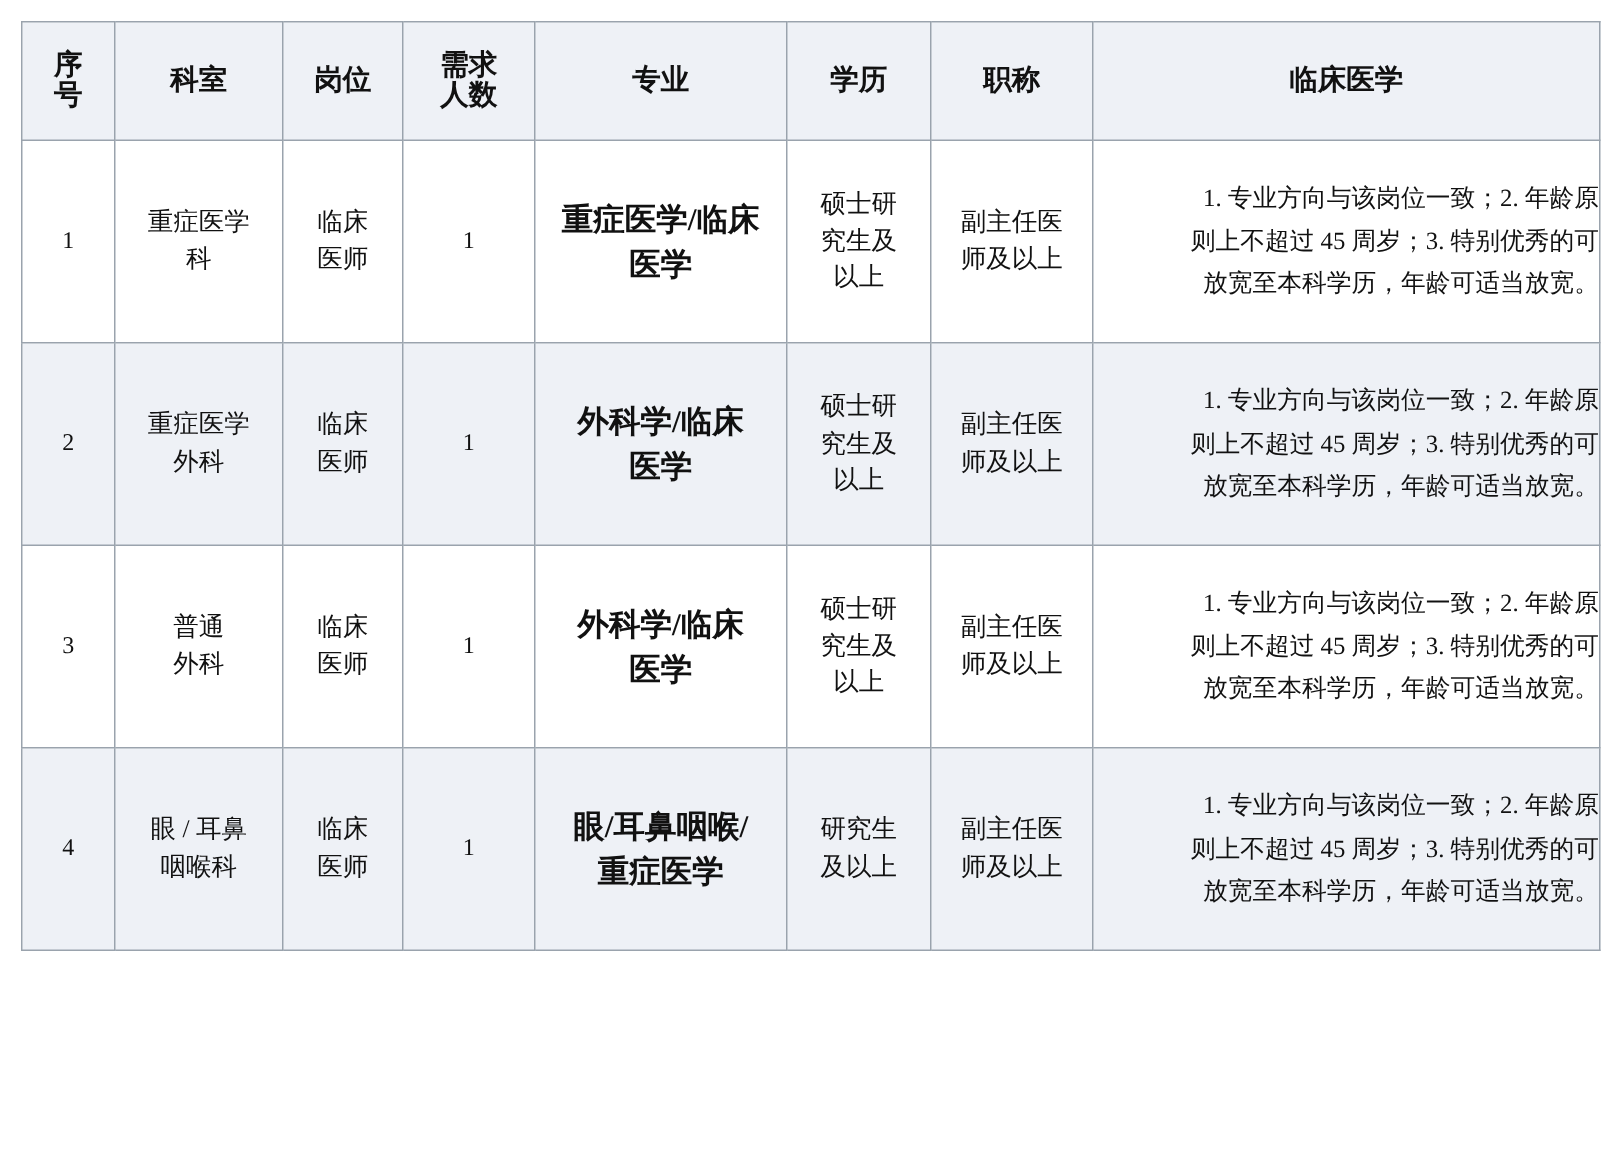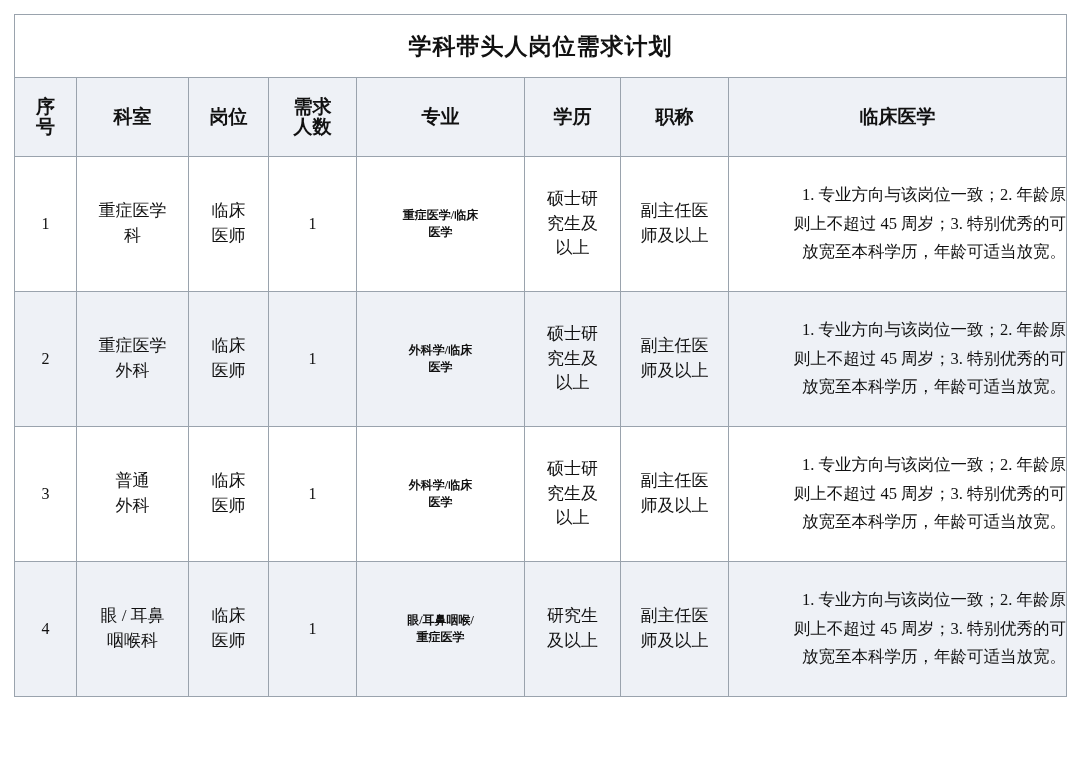--- a/index.html
+++ b/index.html
@@ -63,21 +63,21 @@
     line-height: 1.45;
     color: #111111;
     padding: 6px 4px;
   }
   td.c-no { font-size: 16px; }
   td.c-dept, td.c-post, td.c-edu, td.c-title {
     font-size: 17px;
   }
   td.c-major {
     font-weight: bold;
-    font-size: 12px;
+    font-size: 21px;
   }
   td.c-count { font-size: 16px; }
   td.c-other {
     text-align: left;
     padding: 8px 14px 8px 14px;
     font-size: 16.5px;
     line-height: 1.75;
   }
   .cellline { display: block; }
   .nowrapline { white-space: nowrap; text-align: right; }
@@ -92,23 +92,20 @@
       <col style="width:112px">
       <col style="width:80px">
       <col style="width:88px">
       <col style="width:168px">
       <col style="width:96px">
       <col style="width:108px">
       <col style="width:338px">
     </colgroup>
     <tbody>
       <tr>
-        <td class="title-cell" colspan="8">学科带头人岗位需求计划</td>
-      </tr>
-      <tr>
         <td class="hdr">
           <span class="stacked">序</span>
           <span class="stacked">号</span>
         </td>
         <td class="hdr">科室</td>
         <td class="hdr">岗位</td>
         <td class="hdr">
           <span class="stacked">需求</span>
           <span class="stacked">人数</span>
         </td>

